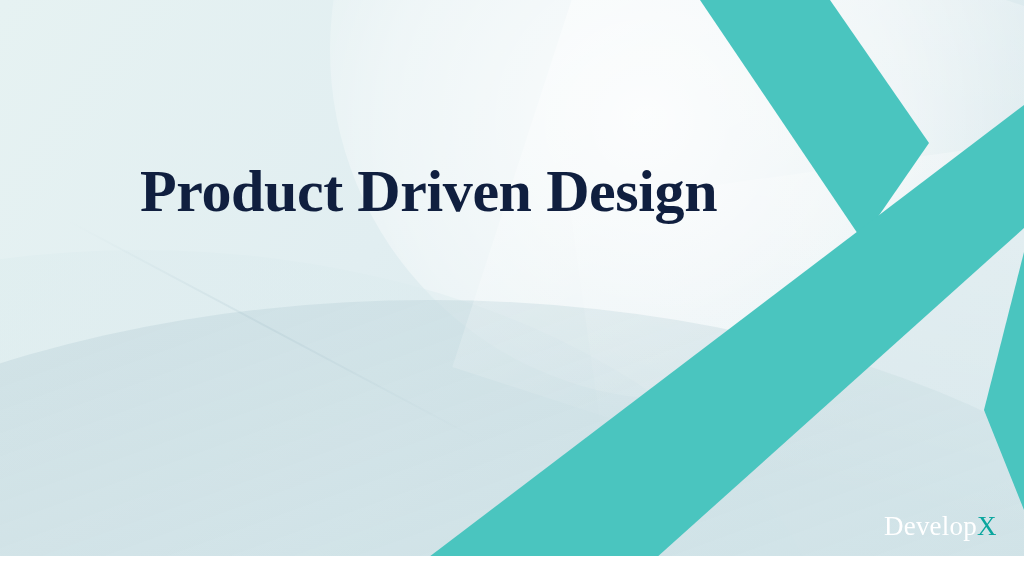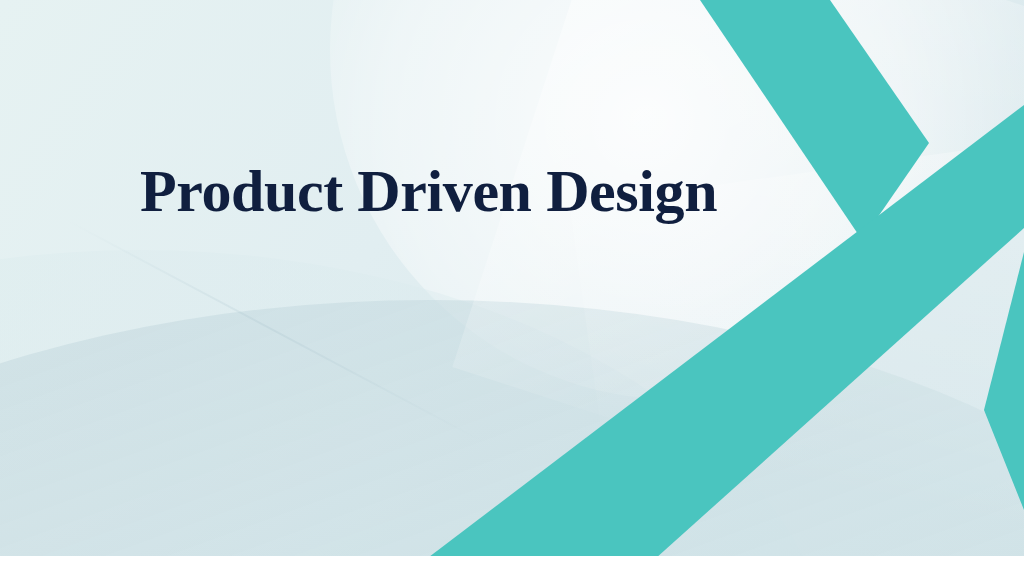--- a/index.html
+++ b/index.html
@@ -145,14 +145,15 @@
 
       <polygon points="1024,105 1024,228 636,576 404,576" fill="#4ac5bf"></polygon>
 
       <polygon points="1024,252 1024,510 984,410" fill="#4ac5bf"></polygon>
     </svg>
   </div>
 
   <h1 class="title">Product Driven Design</h1>
 
 
+  <div class="logo"><span>Develop</span><span class="mark">X</span></div>
 
 </div>
 
 </body></html>

